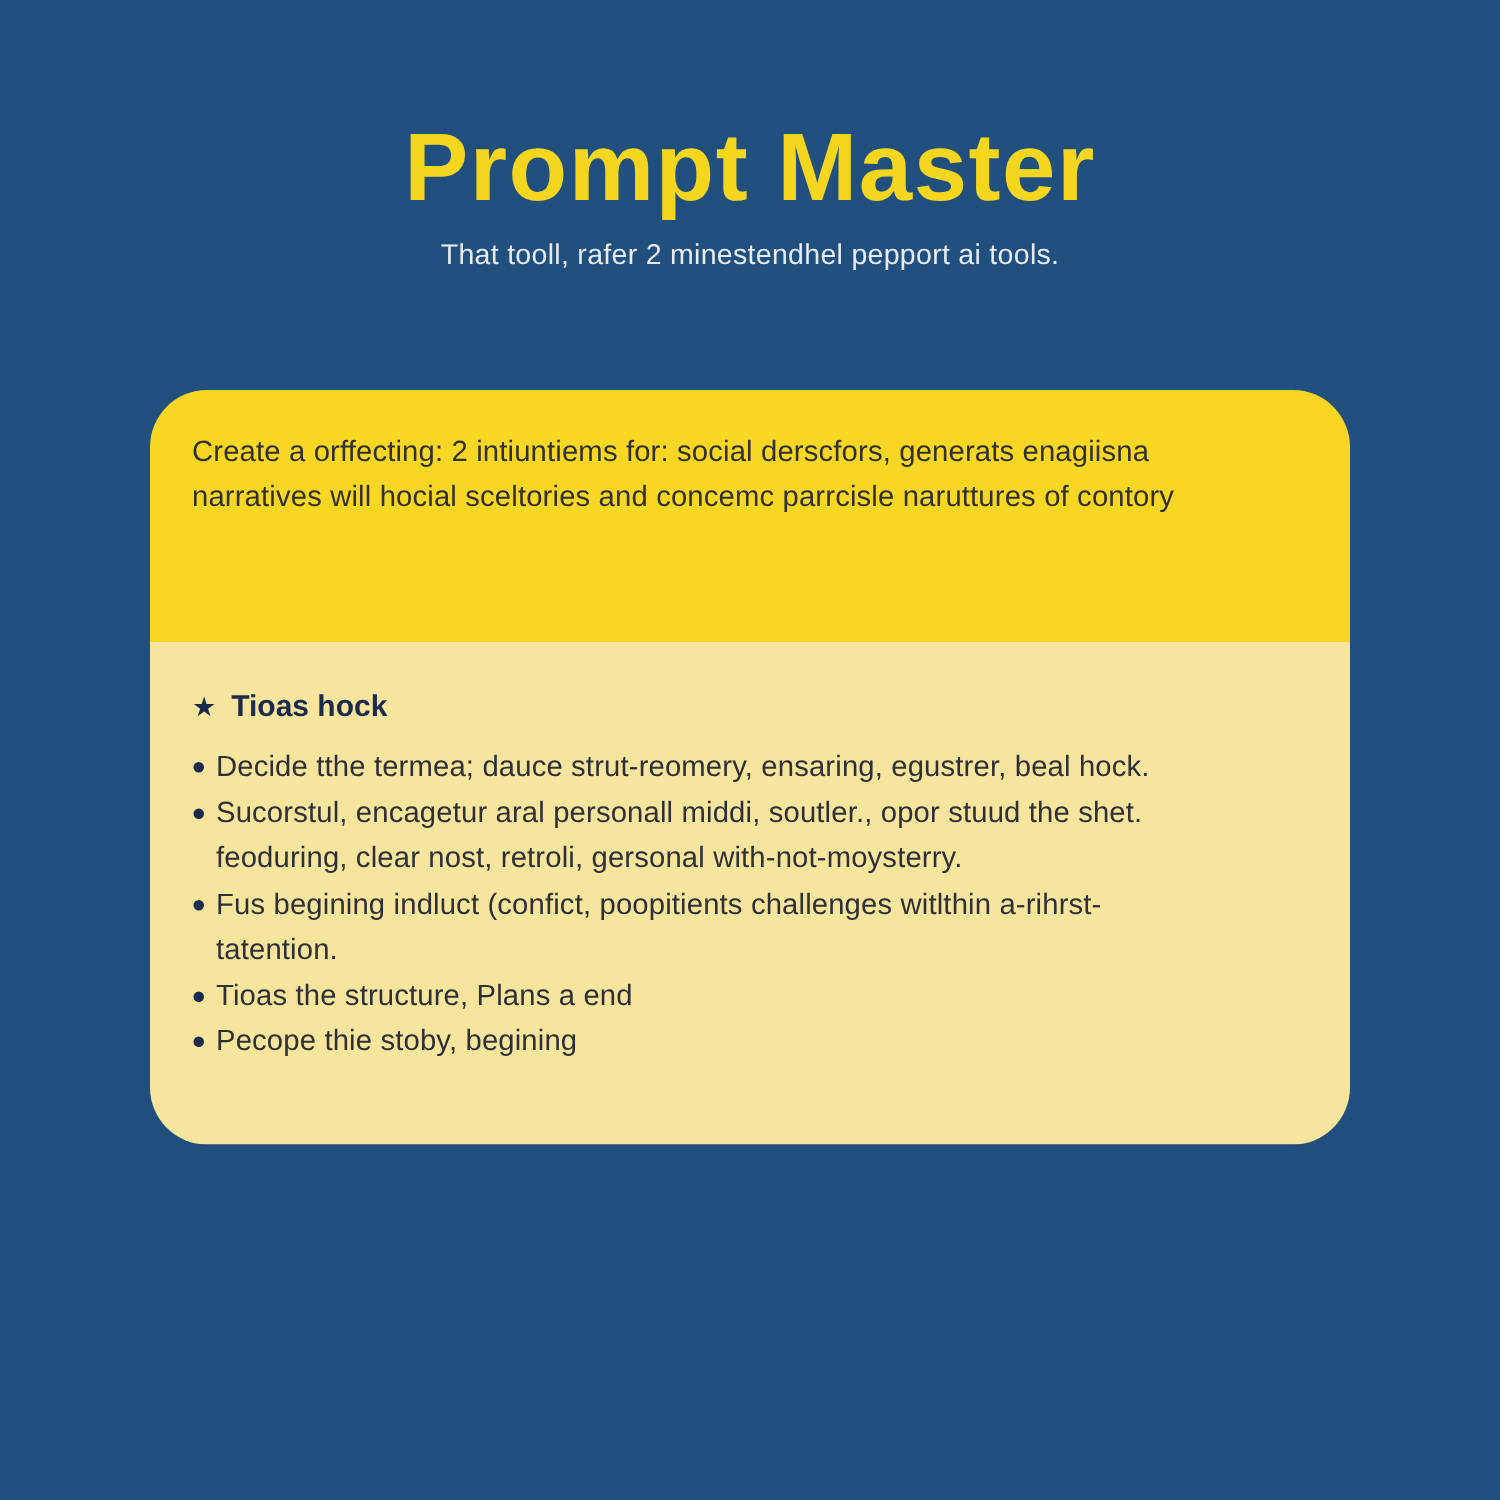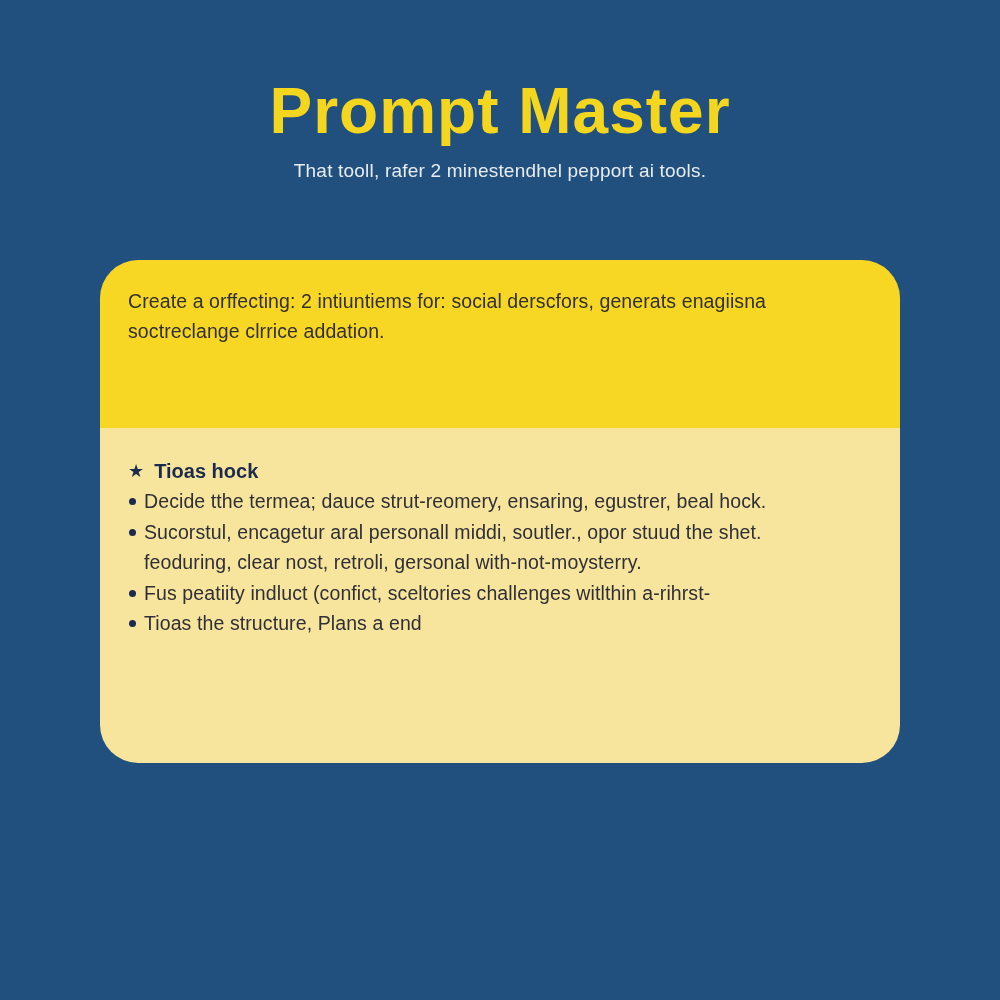--- a/index.html
+++ b/index.html
@@ -73,21 +73,21 @@
     font-weight:bold;
     color:var(--navy);
   }
   .tips-heading .star{
     font-size:18px;
     font-weight:normal;
     transform:translateY(-1px);
   }
   ul.tips-list{
     list-style:none;
-    margin-top:3px;
+    margin-top:13px;
   }
   ul.tips-list li{
     position:relative;
     padding-left:16px;
   }
   ul.tips-list li::before{
     content:"";
     position:absolute;
     left:1px;top:12px;
     width:7px;height:7px;
@@ -109,40 +109,44 @@
 
   <h1 class="page-title">Prompt Master</h1>
 
   <p class="page-subtitle">That tooll, rafer 2 minestendhel pepport ai tools.</p>
 
   <div class="card">
 
     <div class="card-header">
       <div id="prompt-lines">
           <div class="prompt-line">Create a orffecting: 2 intiuntiems for: social derscfors, generats enagiisna</div>
-          <div class="prompt-line">soctreclange clrrice addation.</div>
+          <div class="prompt-line">narratives will hocial sceltories and concemc parrcisle naruttures of contory</div>
         </div>
     </div>
 
     <div class="card-body">
       <div class="tips-heading">
         <span class="star">★</span>
         <span>Tioas hock</span>
       </div>
       <ul class="tips-list" id="tips-list">
           <li>
             <div class="tip-line">Decide tthe termea; dauce strut-reomery, ensaring, egustrer, beal hock.</div>
           </li>
           <li>
             <div class="tip-line">Sucorstul, encagetur aral personall middi, soutler., opor stuud the shet.</div>
             <div class="tip-line">feoduring, clear nost, retroli, gersonal with-not-moysterry.</div>
           </li>
           <li>
-            <div class="tip-line">Fus peatiity indluct (confict, sceltories challenges witlthin a-rihrst-</div>
+            <div class="tip-line">Fus begining indluct (confict, poopitients challenges witlthin a-rihrst-</div>
+            <div class="tip-line">tatention.</div>
           </li>
           <li>
             <div class="tip-line">Tioas the structure, Plans a end</div>
+          </li>
+          <li>
+            <div class="tip-line">Pecope thie stoby, begining</div>
           </li>
         </ul>
     </div>
 
   </div>
 </div>
 
 </body></html>

